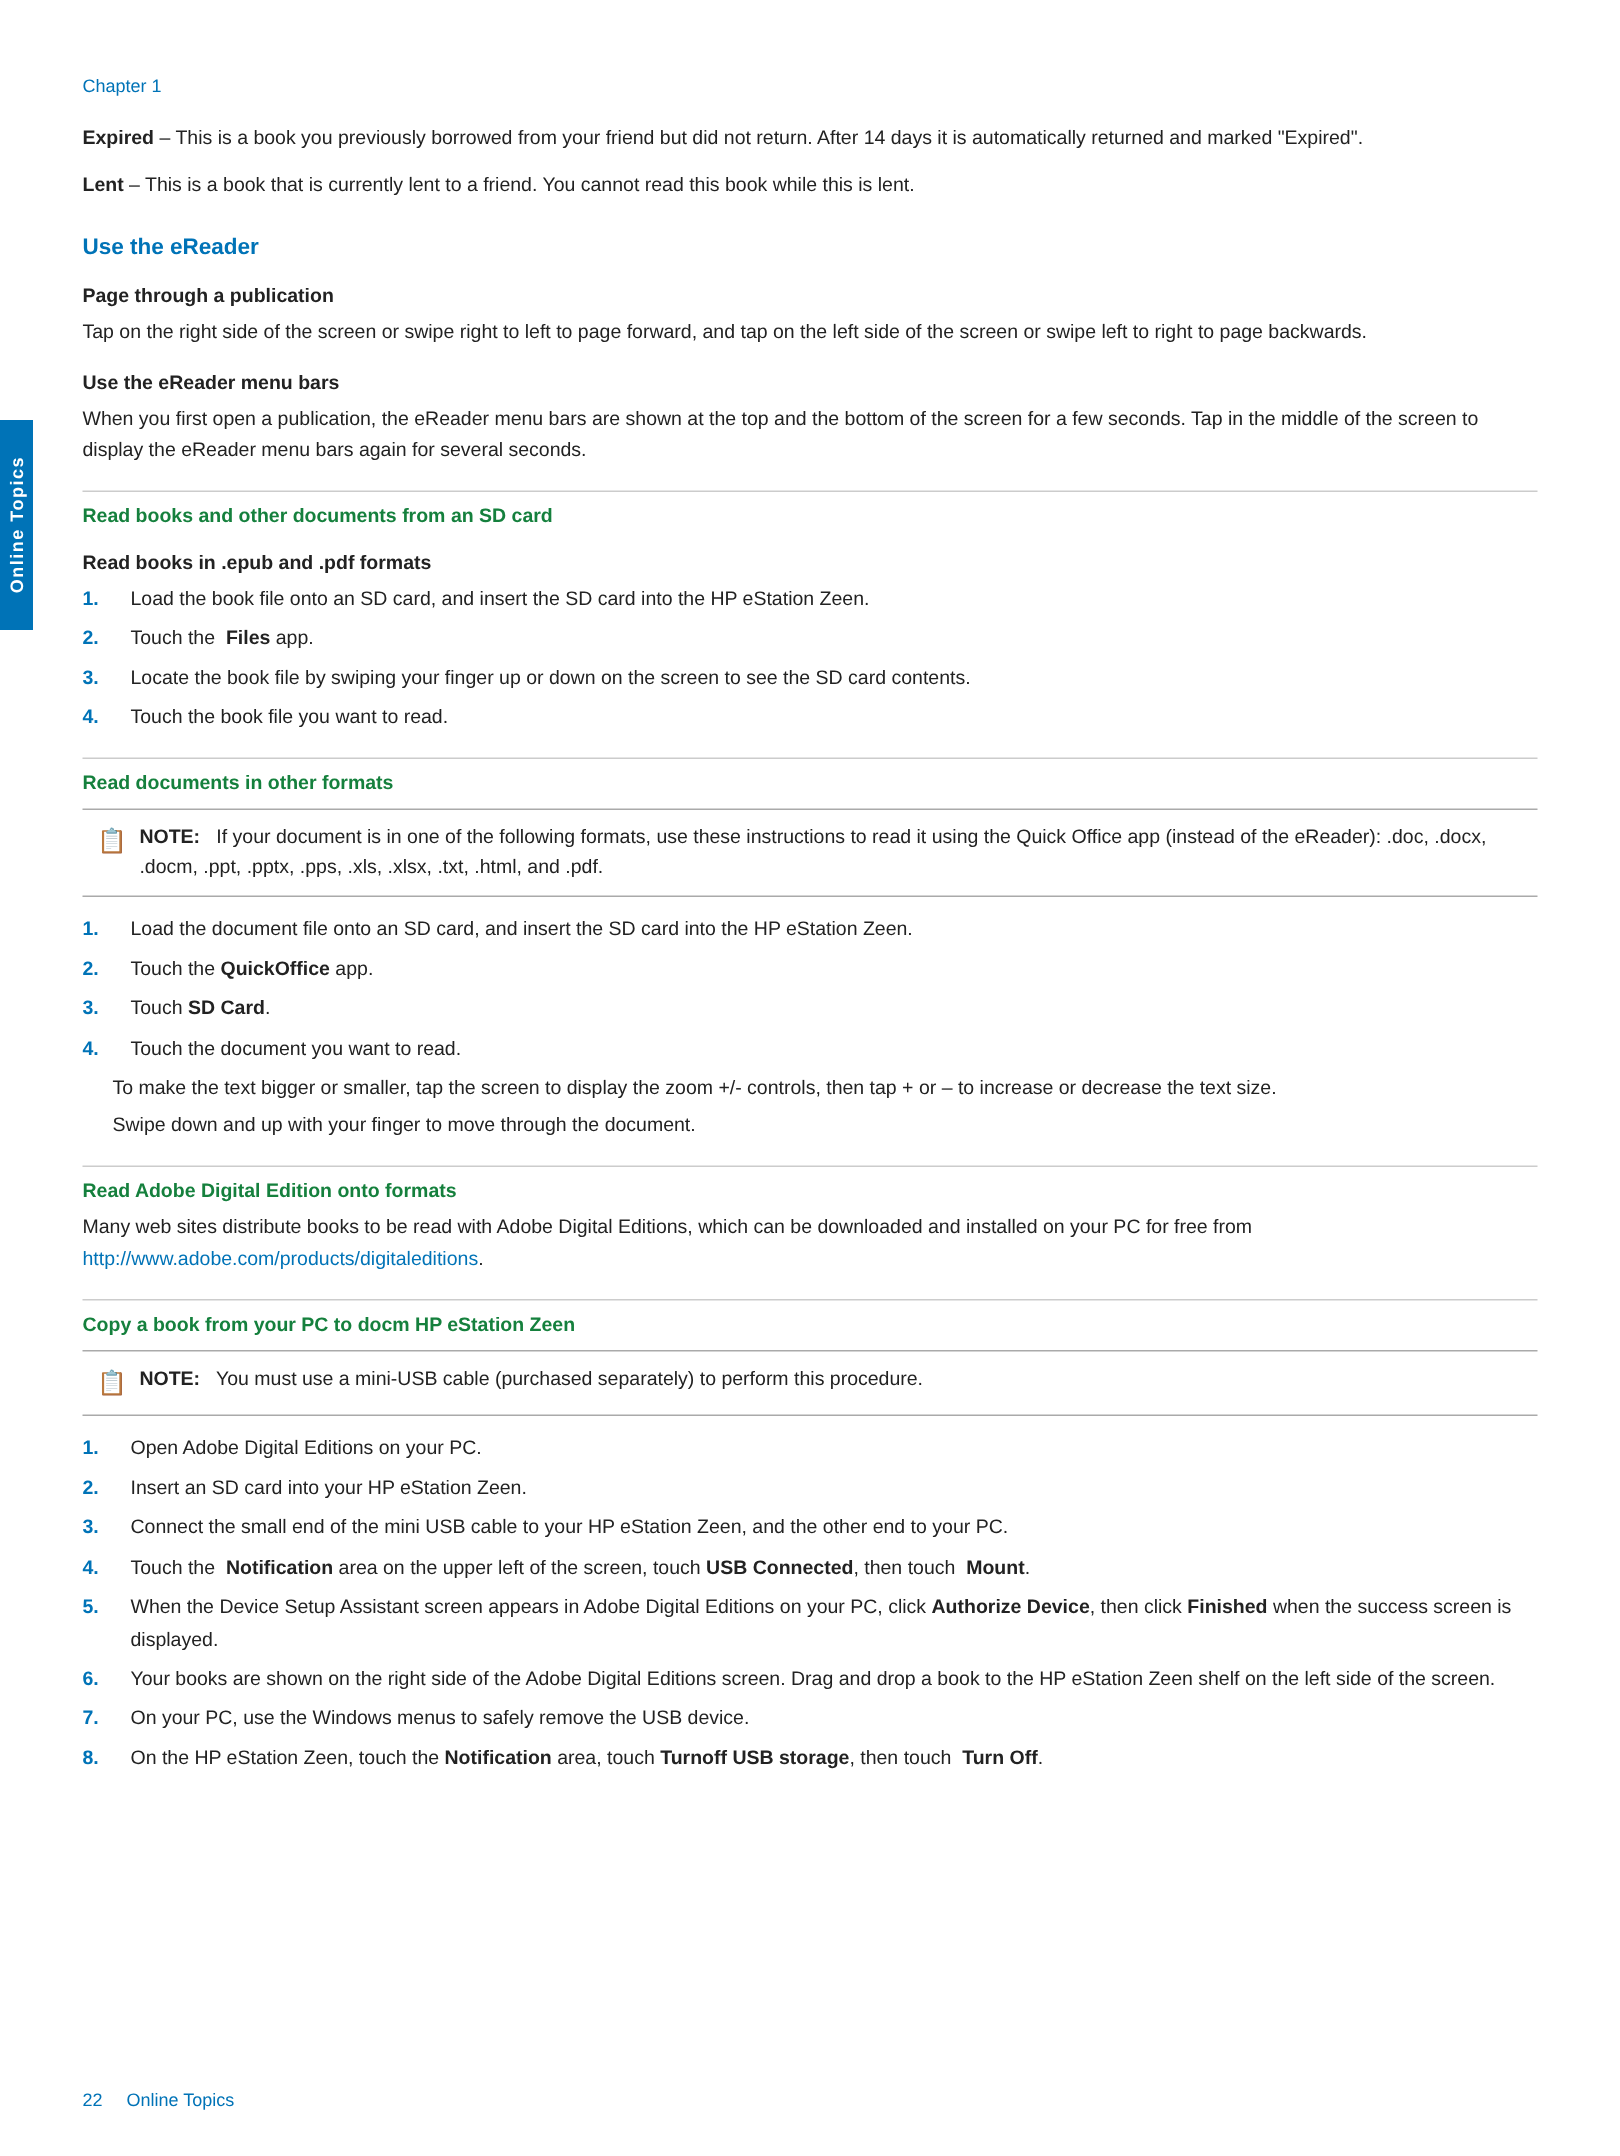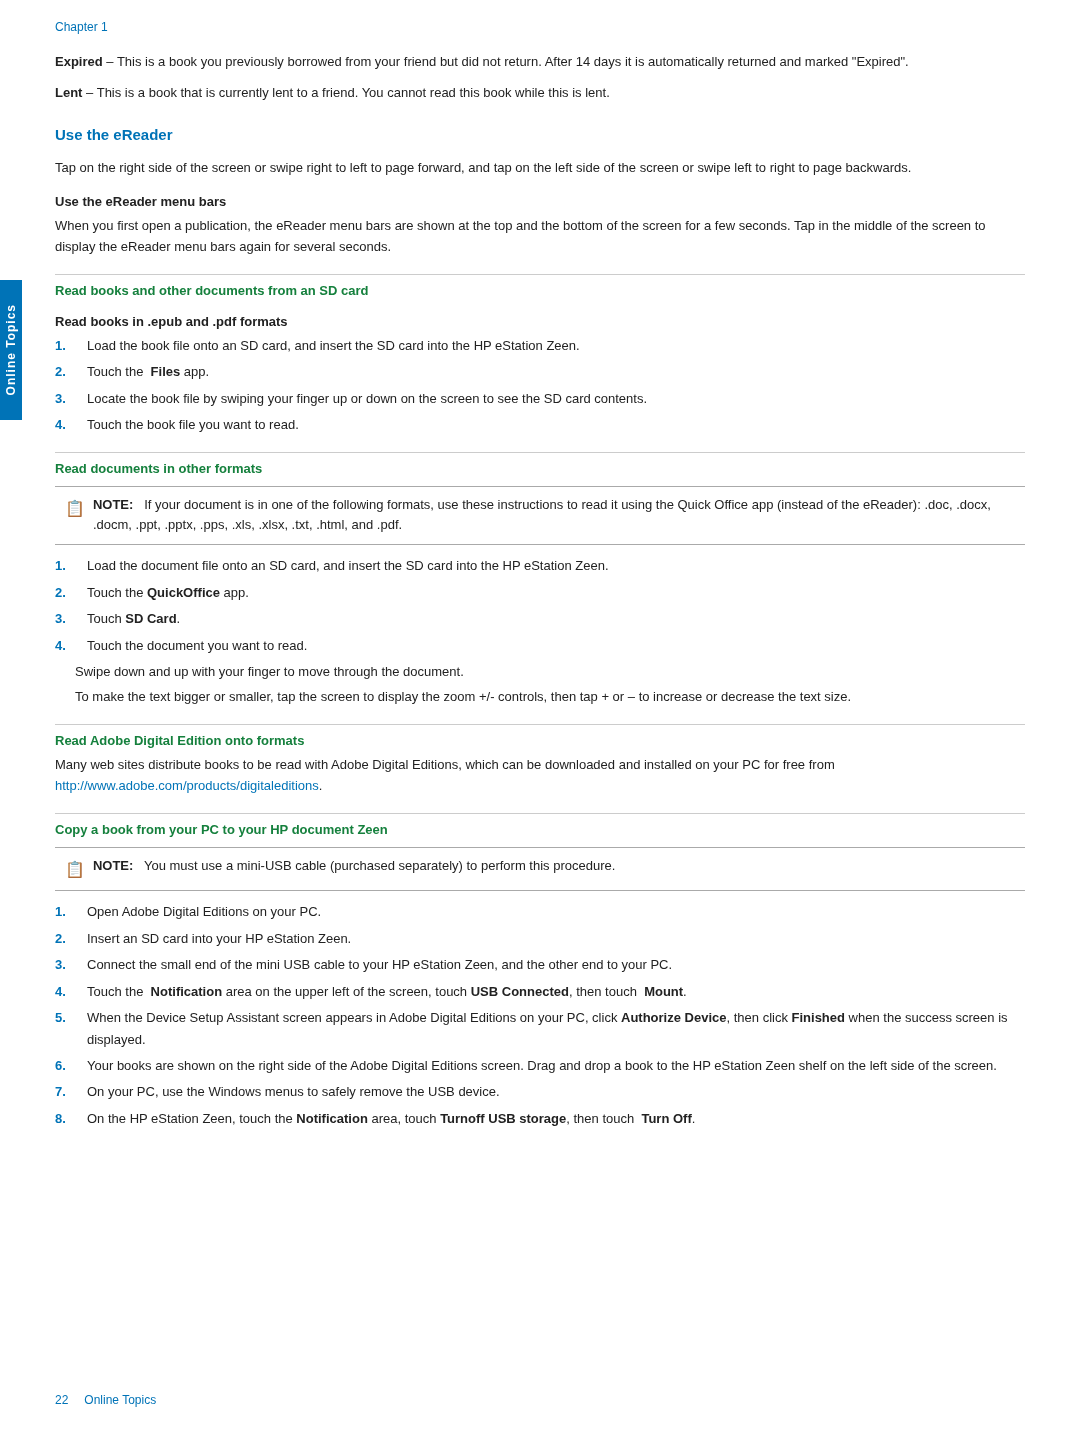--- a/index.html
+++ b/index.html
@@ -48,21 +48,21 @@
       writing-mode: vertical-rl;
       transform: rotate(180deg);
       letter-spacing: 1px;
       white-space: nowrap;
     }
 
     
     .content {
       margin-left: 55px;
       margin-right: 55px;
-      padding-top: 20px;
+      padding-top: 50px;
     }
 
     
     .chapter-label {
       color: #0073b7;
       font-size: 12px;
       margin-bottom: 18px;
       font-weight: normal;
     }
 
@@ -224,20 +224,21 @@
 
     <p class="intro-para">
       <span class="bold">Lent</span>
       <span> – This is a book that is currently lent to a friend. You cannot read this book while this is lent.</span>
     </p>
 
     <div>
       <h2 class="section-heading">Use the eReader</h2>
 
       <div>
+        <div class="subsection-heading">Page through a publication</div>
         <p class="para">Tap on the right side of the screen or swipe right to left to page forward, and tap on the left side of the screen or swipe left to right to page backwards.</p>
       </div>
 
       <div>
         <div class="subsection-heading">Use the eReader menu bars</div>
         <p class="para">When you first open a publication, the eReader menu bars are shown at the top and the bottom of the screen for a few seconds. Tap in the middle of the screen to display the eReader menu bars again for several seconds.</p>
       </div>
 
       <div>
         <div class="sub-subsection-heading">Read books and other documents from an SD card</div>
@@ -282,32 +283,32 @@
             <span class="list-text">Touch the <span class="bold">QuickOffice</span> app.</span>
           </div>
           <div class="list-item-row">
             <span class="list-num">3.</span>
             <span class="list-text">Touch <span class="bold">SD Card</span>.</span>
           </div>
           <div class="list-item-row">
             <span class="list-num">4.</span>
             <span class="list-text">Touch the document you want to read.</span>
           </div>
+          <p class="indent-para">To make the text bigger or smaller, tap the screen to display the zoom +/- controls, then tap + or – to increase or decrease the text size.</p>
           <p class="indent-para">Swipe down and up with your finger to move through the document.</p>
-          <p class="indent-para">To make the text bigger or smaller, tap the screen to display the zoom +/- controls, then tap + or – to increase or decrease the text size.</p>
         </div>
       </div>
 
       <div>
         <div class="sub-subsection-heading">Read Adobe Digital Edition onto formats</div>
         <p class="para">Many web sites distribute books to be read with Adobe Digital Editions, which can be downloaded and installed on your PC for free from <a href="#">http://www.adobe.com/products/digitaleditions</a>.</p>
       </div>
 
       <div>
-        <div class="sub-subsection-heading">Copy a book from your PC to your HP document Zeen</div>
+        <div class="sub-subsection-heading">Copy a book from your PC to docm HP eStation Zeen</div>
 
         <div class="note-box">
           <span class="note-icon">📋</span>
           <div class="note-content">
             <span class="note-label">NOTE:</span>
             <span>&nbsp; You must use a mini-USB cable (purchased separately) to perform this procedure.</span>
           </div>
         </div>
 
         <div class="list-item-row">

